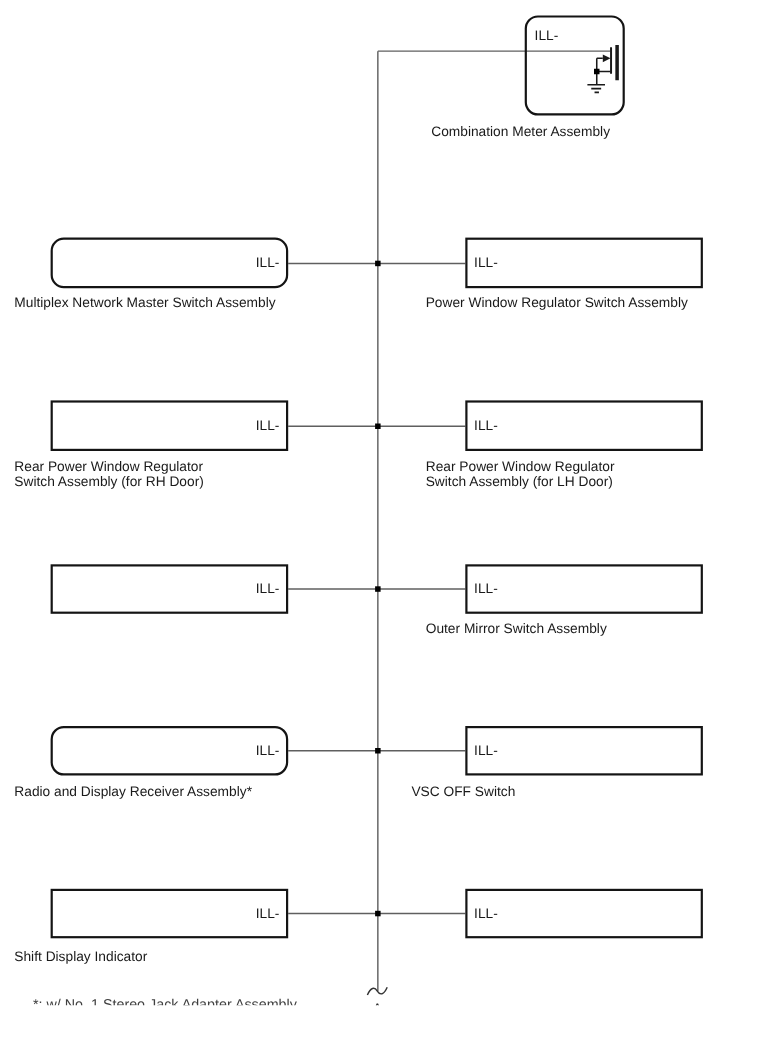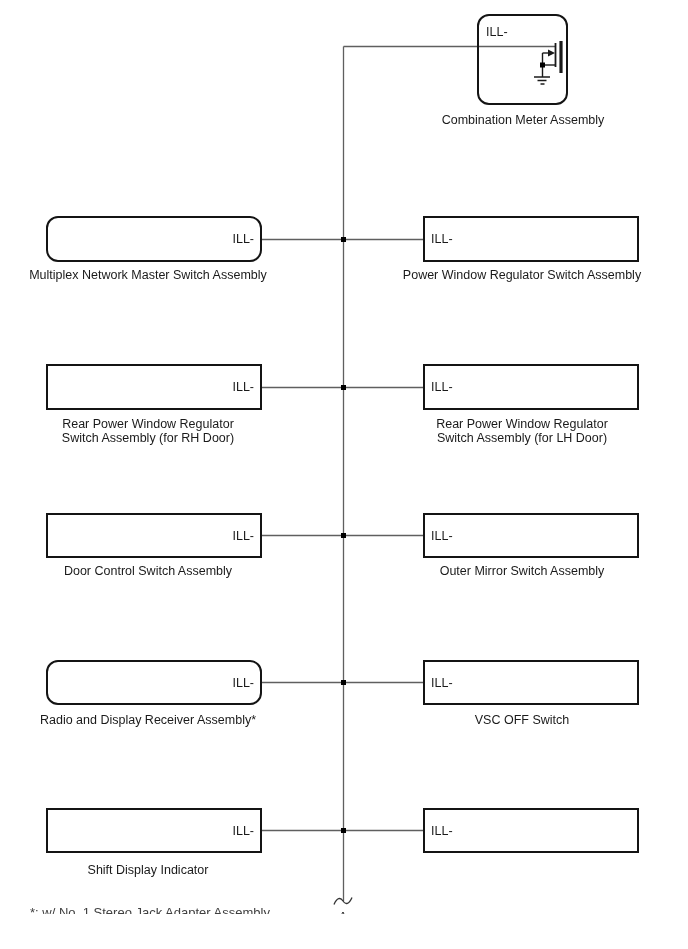--- a/index.html
+++ b/index.html
@@ -14,21 +14,21 @@
     border:2px solid #141414;background:transparent;
   }
   .node.rounded{border-radius:12px;}
   .pin{
     position:absolute;font-size:12.5px;line-height:13px;color:#1a1a1a;white-space:nowrap;
   }
   .pin-right{right:6px;top:50%;transform:translateY(-50%);}
   .pin-left{left:6px;top:50%;transform:translateY(-50%);}
   .pin-topleft{left:7px;top:10px;}
   .caption{
-    position:absolute;text-align:center;font-size:12.5px;line-height:14px;color:#1a1a1a;
+    position:absolute;font-size:12.5px;line-height:14px;color:#1a1a1a;
   }
   .cap-line{display:block;white-space:nowrap;}
   .footnote{
     position:absolute;left:30px;top:905px;font-size:13px;color:#404040;white-space:nowrap;
   }
   .connector-label{
     position:absolute;left:329px;top:910px;width:28px;text-align:center;
     font-size:12.5px;color:#1a1a1a;
   }
 </style>
@@ -111,42 +111,39 @@
     <span class="pin pin-left">ILL-</span>
   </div>
   <div class="caption" style="left:387px;top:417px;width:270px;">
     <span class="cap-line">Rear Power Window Regulator</span>
     <span class="cap-line">Switch Assembly (for LH Door)</span>
   </div>
 
   <div class="node" style="left:46px;top:513px;width:216px;height:45px;">
     <span class="pin pin-right">ILL-</span>
   </div>
-  <div class="caption" style="left:13px;top:564px;width:270px;">
-    <span class="cap-line">Door Control Switch Assembly</span>
-  </div>
 
   <div class="node" style="left:423px;top:513px;width:216px;height:45px;">
     <span class="pin pin-left">ILL-</span>
   </div>
   <div class="caption" style="left:387px;top:564px;width:270px;">
     <span class="cap-line">Outer Mirror Switch Assembly</span>
   </div>
 
   <div class="node rounded" style="left:46px;top:660px;width:216px;height:45px;">
     <span class="pin pin-right">ILL-</span>
   </div>
   <div class="caption" style="left:13px;top:713px;width:270px;">
     <span class="cap-line">Radio and Display Receiver Assembly*</span>
   </div>
 
   <div class="node" style="left:423px;top:660px;width:216px;height:45px;">
     <span class="pin pin-left">ILL-</span>
   </div>
-  <div class="caption" style="left:387px;top:713px;width:270px;">
+  <div class="caption" style="left:374px;top:713px;width:270px;">
     <span class="cap-line">VSC OFF Switch</span>
   </div>
 
   <div class="node" style="left:46px;top:808px;width:216px;height:45px;">
     <span class="pin pin-right">ILL-</span>
   </div>
   <div class="caption" style="left:13px;top:863px;width:270px;">
     <span class="cap-line">Shift Display Indicator</span>
   </div>
 

